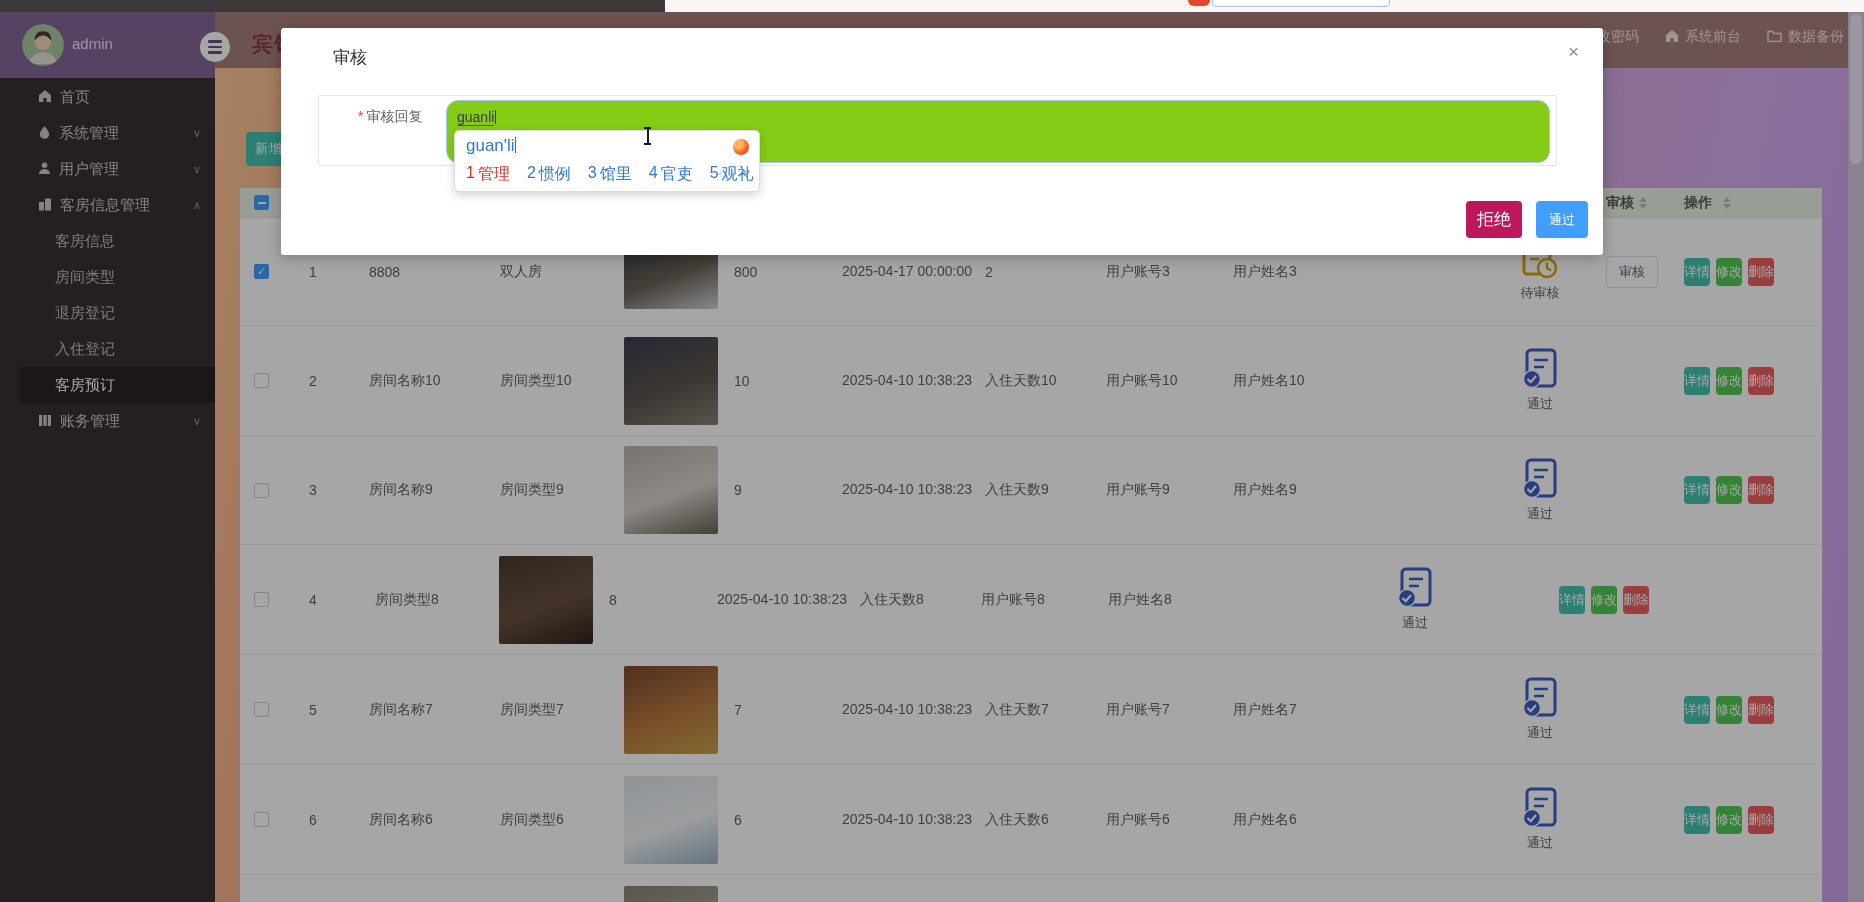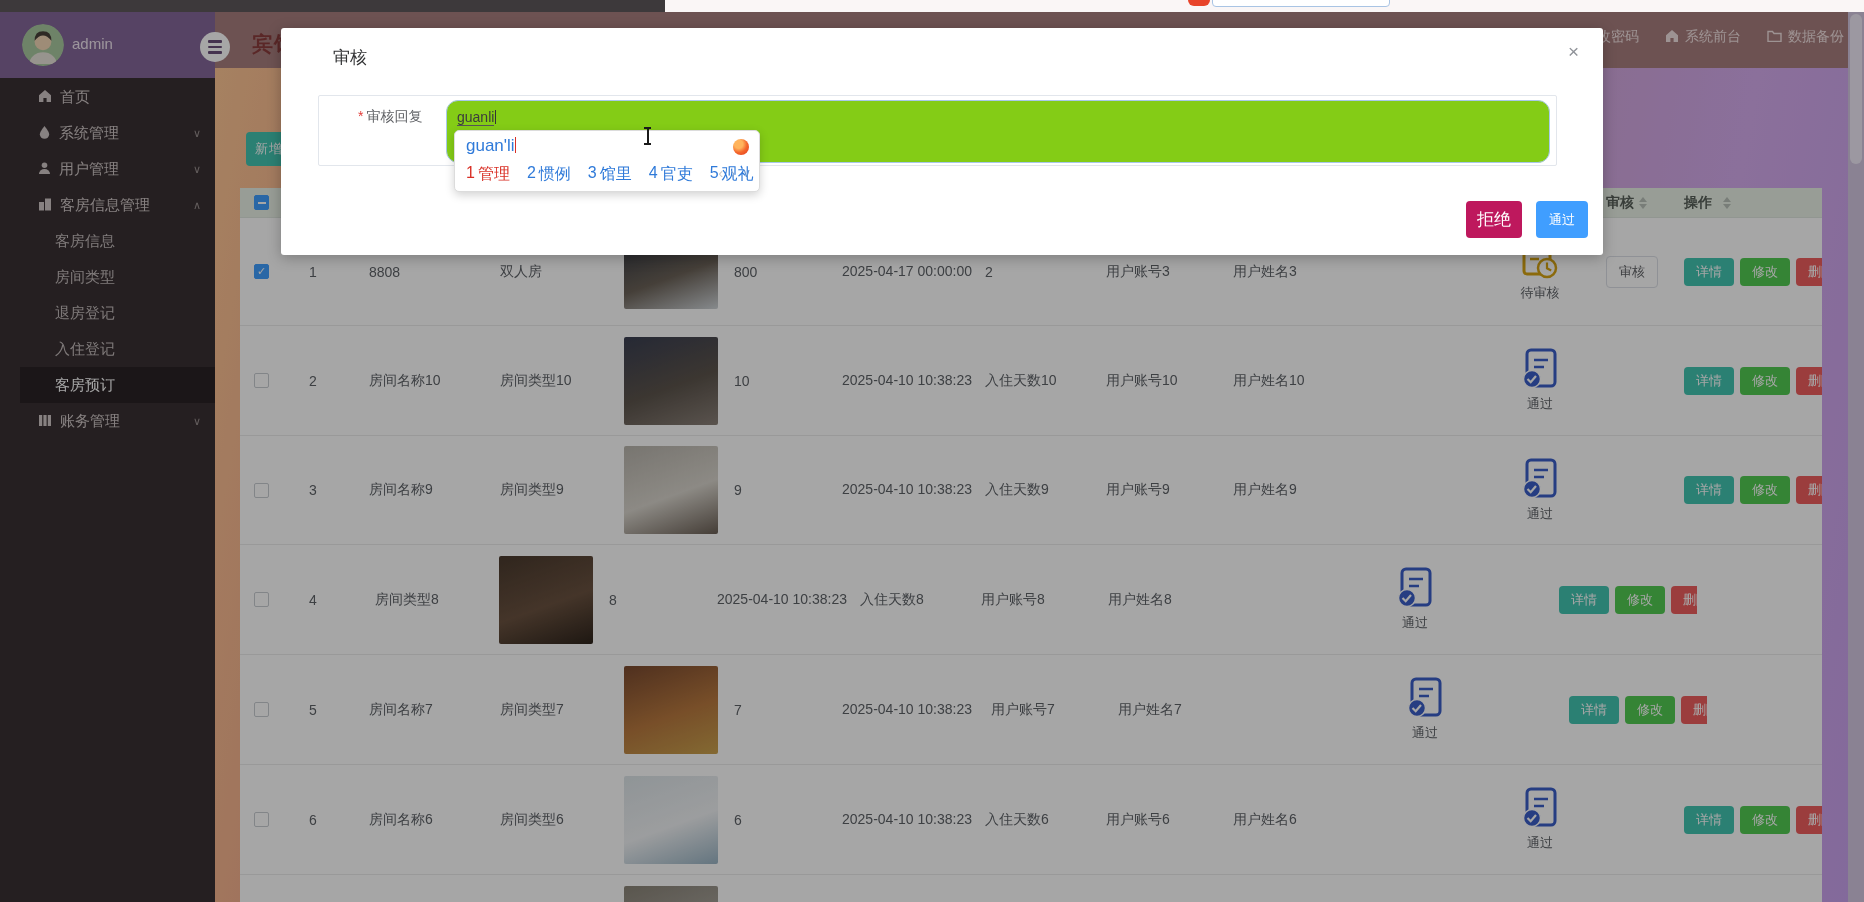--- a/index.html
+++ b/index.html
@@ -60,21 +60,21 @@
   .sortcaret { display:inline-flex; flex-direction:column; gap:2px; margin-left:5px; }
   .sortcaret i { width:0; height:0; border-left:4px solid transparent; border-right:4px solid transparent; }
   .sortcaret .up { border-bottom:5px solid #b9c0b9; }
   .sortcaret .dn { border-top:5px solid #b9c0b9; }
   .cbx { width:15px; height:15px; border:1px solid #c8ccd2; border-radius:2px; background:#fff; display:flex; align-items:center; justify-content:center; font-size:11px; color:#fff; cursor:pointer; }
   .cbx.checked { background:#409eff; border-color:#409eff; }
   .cbx.indet { background:#409eff; border-color:#409eff; }
   .cbx.indet::after { content:""; width:8px; height:2px; background:#fff; display:block; }
   .room-img { width:94px; height:88px; border-radius:2px; cursor:pointer; }
   .row1 .room-img { height:74px; }
-  .btn-mini { border:none; border-radius:4px; color:#fff; font-size:13px; padding:5px 12px; cursor:pointer; white-space:nowrap; }
+  .btn-mini { border:none; border-radius:4px; color:#fff; font-size:13px; padding:5px 0; cursor:pointer; white-space:nowrap; }
   .btn-detail { background:#43c5b1; }
   .btn-edit { background:#52cb52; }
   .btn-del { background:#ef5f5f; }
   .btn-audit { background:#fff; border:1px solid #dcdfe6; border-radius:4px; color:#606266; font-size:13px; padding:6px 12px; cursor:pointer; }
   .status-label { font-size:13px; }
 
   
   #scrollbar { position:absolute; right:0; top:12px; width:16px; height:890px; background:#d5c8e2; z-index:3; }
   #scrollbar .thumb { position:absolute; left:2px; top:2px; width:12px; height:150px; background:#f0eaf8; border-radius:6px; }
 
@@ -396,20 +396,21 @@
             <span class="cbx "></span>
           </div>
     <div class="tcell c-idx">5</div>
     <div class="tcell c-name">房间名称7</div>
     <div class="tcell c-type">房间类型7</div>
     <div class="tcell c-img">
             <div class="room-img" style="background:linear-gradient(160deg, #7a4a30 0%, #b8793f 55%, #caa24e 100%)"></div>
           </div>
     <div class="tcell c-price">7</div>
     <div class="tcell c-date">2025-04-10 10:38:23</div>
+    <div class="tcell c-days">入住天数7</div>
     <div class="tcell c-acct">用户账号7</div>
     <div class="tcell c-uname">用户姓名7</div>
     <div class="tcell c-gap"></div>
     <div class="tcell c-status">
             <svg width="38" height="44" viewBox="0 0 38 44">
               <rect x="6" y="2" width="28" height="36" rx="4" fill="none" stroke="#3b5fc8" stroke-width="3"></rect>
               <path d="M13 12 h14 M13 19 h10" stroke="#3b5fc8" stroke-width="2.5"></path>
               <circle cx="11" cy="31" r="8.5" fill="#3b5fc8" stroke="#fff" stroke-width="1.5"></circle>
               <path d="M6.5 31 l3.2 3.2 l5.3 -6.2" stroke="#fff" stroke-width="2.2" fill="none"></path>
             </svg>

